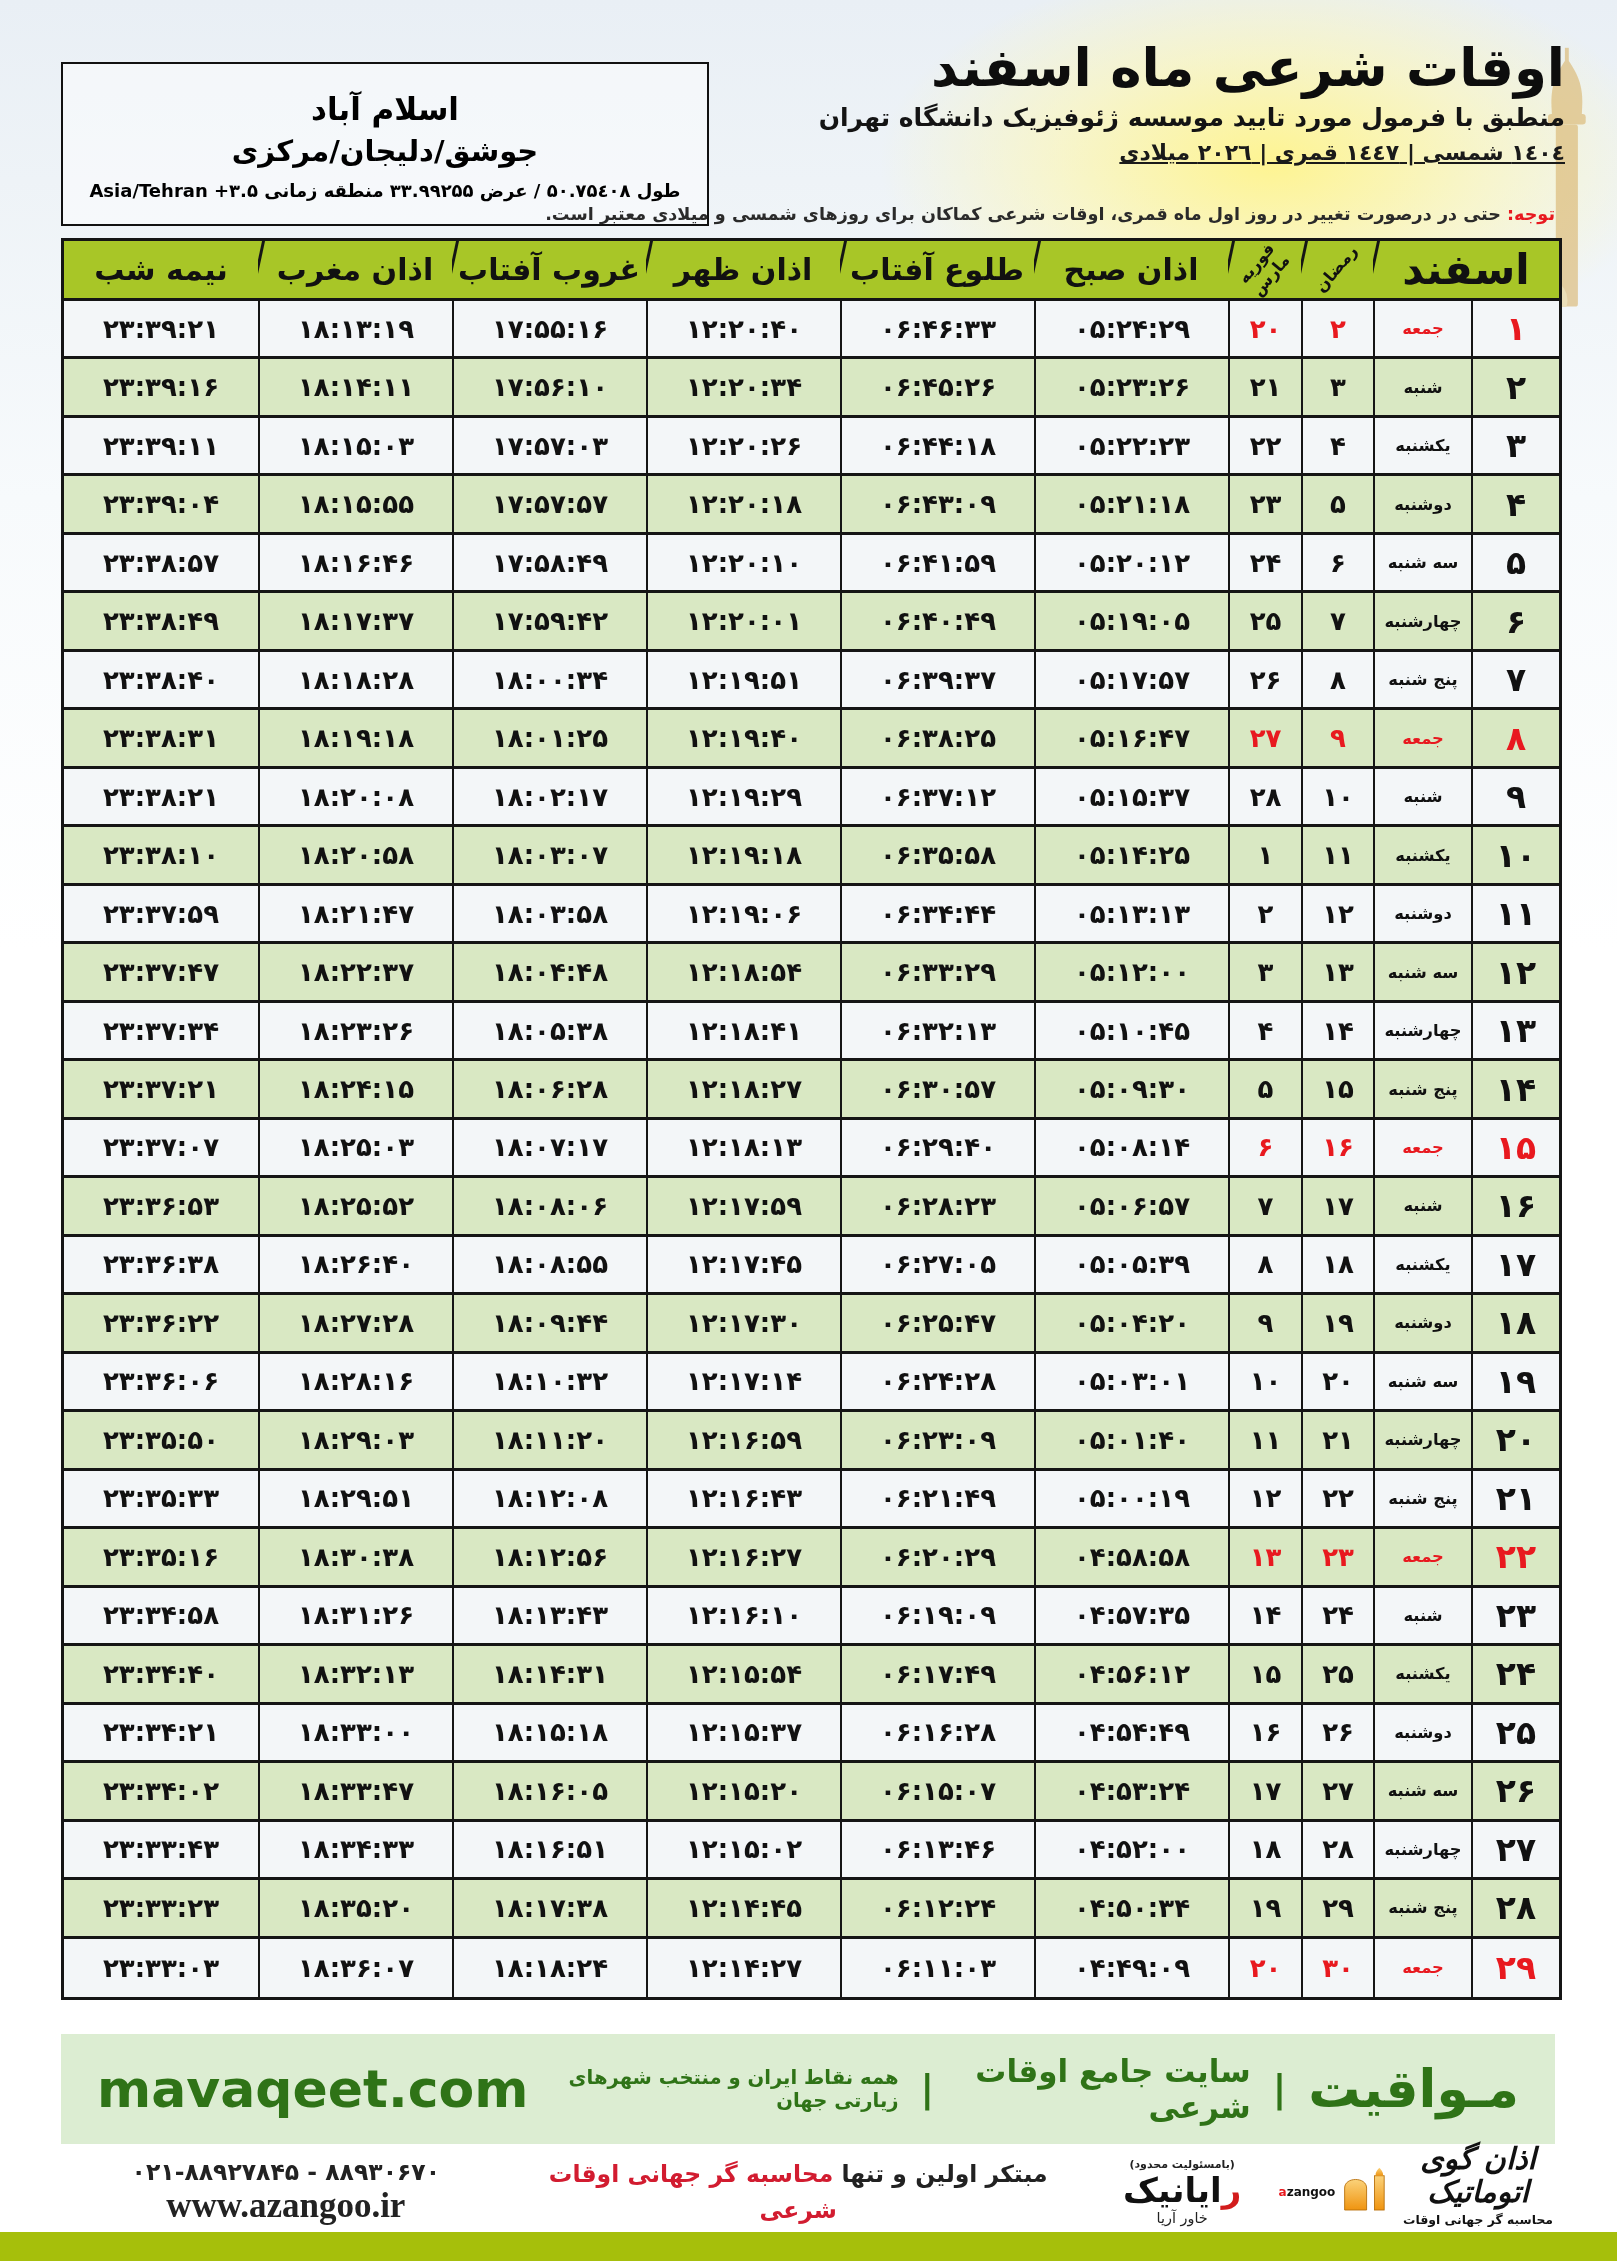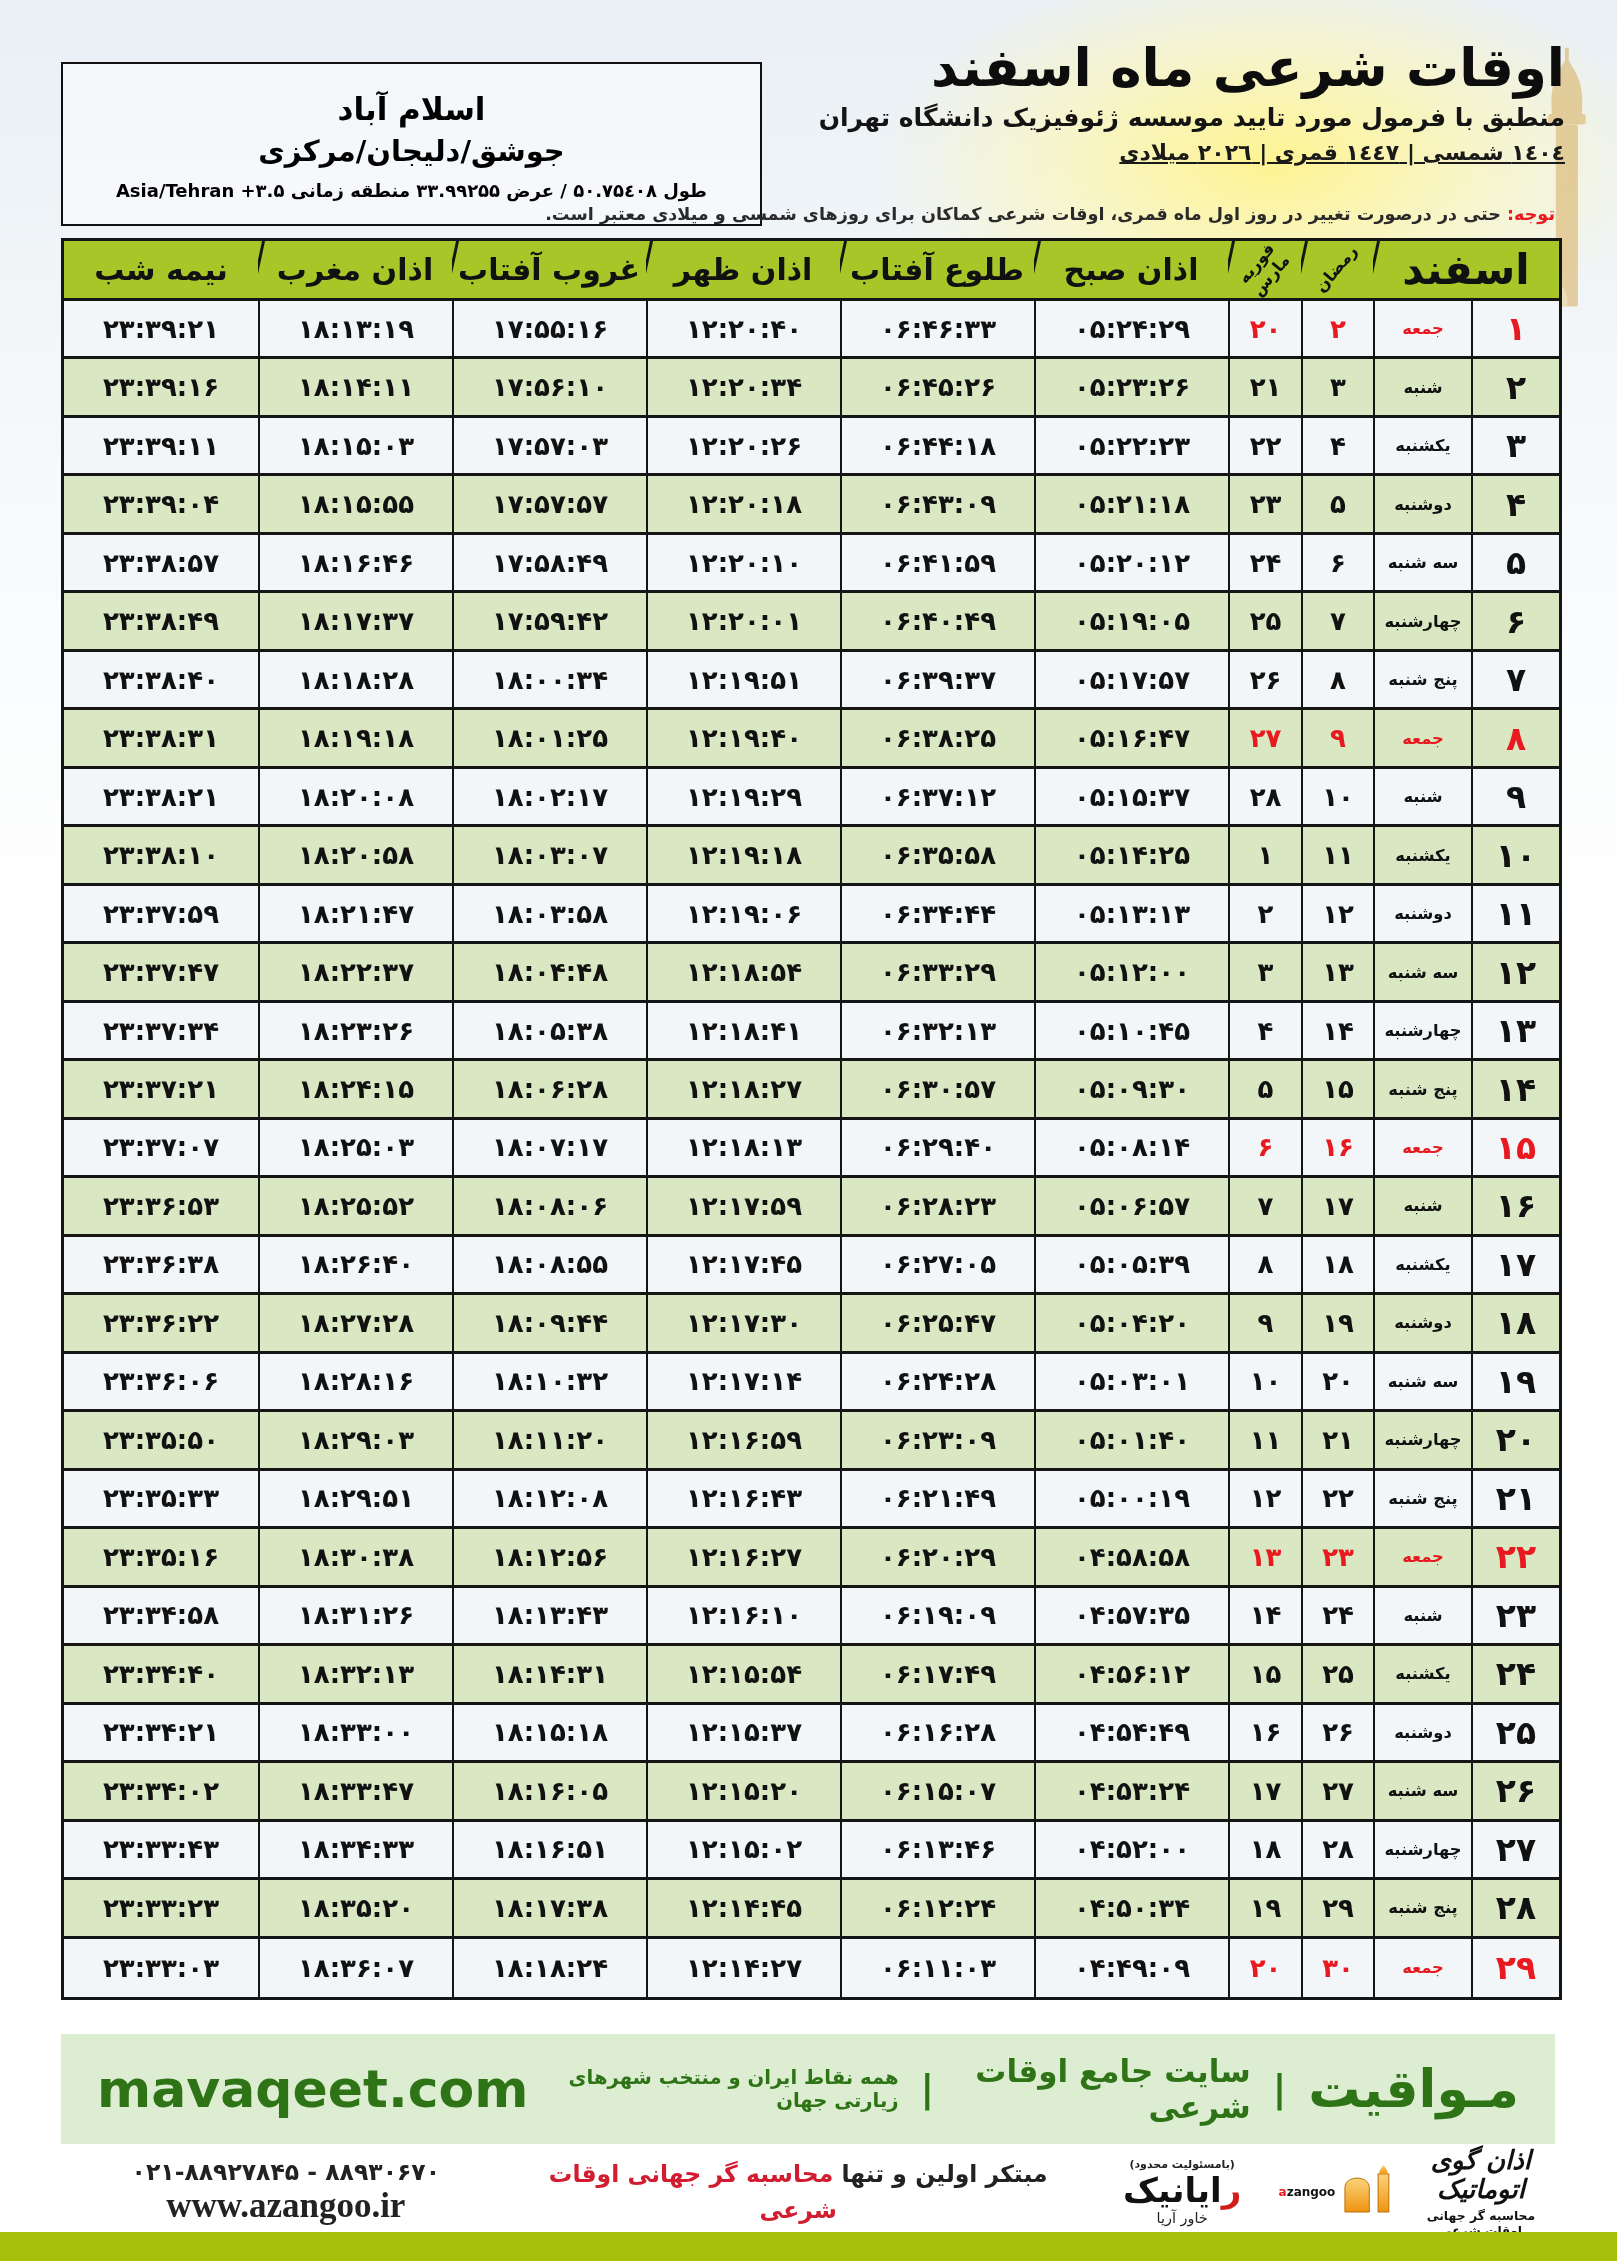--- a/index.html
+++ b/index.html
@@ -10,21 +10,21 @@
   *{margin:0;padding:0;box-sizing:border-box;}
   html,body{background:#fff;}
   body{font-family:"DejaVu Sans",sans-serif;}
   #page{position:relative;width:1618px;height:2261px;overflow:hidden;
     background:linear-gradient(180deg,#e9eff5 0%,#eef3f7 8%,#f7fafc 22%,#ffffff 42%,#ffffff 100%);}
   .sunburst{position:absolute;left:881px;top:-39px;width:783px;height:404px;
     background:radial-gradient(closest-side,rgba(255,244,140,.95),rgba(255,247,170,.55) 55%,rgba(255,247,170,0));
     pointer-events:none;}
   .minaret{position:absolute;right:3.9px;top:46px;opacity:.6;pointer-events:none;}
   
-  .locbox{position:absolute;left:62px;top:62px;width:701px;height:164px;
+  .locbox{position:absolute;left:62px;top:62px;width:648px;height:164px;
     border:2.6px solid #111;background:rgba(255,255,255,.45);
     display:flex;flex-direction:column;justify-content:center;align-items:center;text-align:center;}
   .loc-city{font-size:31px;font-weight:bold;line-height:1.45;}
   .loc-region{font-size:29px;font-weight:bold;line-height:1.35;}
   .loc-coords{font-size:18px;font-weight:bold;margin-top:9px;}
   .loc-coords bdo{font-weight:bold;}
   
   .titleblock{position:absolute;right:52px;top:34px;width:816px;text-align:right;}
   .main-title{font-size:53px;font-weight:bold;color:#0d0d0d;line-height:1.3;}
   .sub-title{font-size:25px;font-weight:bold;color:#141414;margin-top:0;}
@@ -67,21 +67,21 @@
   .mav-div{font-size:37px;font-weight:bold;color:var(--brand_green);}
   .mav-t1{font-size:31px;font-weight:bold;color:var(--brand_green);}
   .mav-t2{font-size:19.6px;font-weight:bold;color:var(--brand_green);}
   .mav-site{font-size:52px;font-weight:bold;color:var(--brand_green);
     margin-right:auto;direction:ltr;font-family:"DejaVu Sans",sans-serif;}
   
   .footer{position:absolute;left:62px;top:2153px;width:1494px;height:78px;
     display:flex;direction:rtl;align-items:center;justify-content:space-between;}
   .az-logo{display:flex;align-items:center;gap:6.5px;width:281px;}
   .az-texts{text-align:center;}
-  .az-l1{font-size:26px;font-weight:bold;color:#111;line-height:1.1;font-style:italic;}
+  .az-l1{font-size:30px;font-weight:bold;color:#111;line-height:1.1;font-style:italic;}
   .az-l2{font-size:12.4px;font-weight:bold;color:#111;margin-top:3.9px;}
   .az-brand{font-size:12px;font-weight:bold;color:#111;direction:ltr;}
   .az-brand .a{color:var(--friday_red);}
   .rayanik{text-align:center;width:196px;}
   .ray-note{font-size:11px;font-weight:bold;color:#222;}
   .ray-name{font-size:34px;font-weight:bold;color:#111;line-height:1.15;}
   .ray-name .r{color:#d21c1c;}
   .ray-sub{font-size:14.4px;font-weight:normal;color:#222;}
   .ad-text{text-align:center;font-size:23.5px;font-weight:bold;line-height:1.55;color:#222;}
   .ad-text .red{color:#d21c30;}

